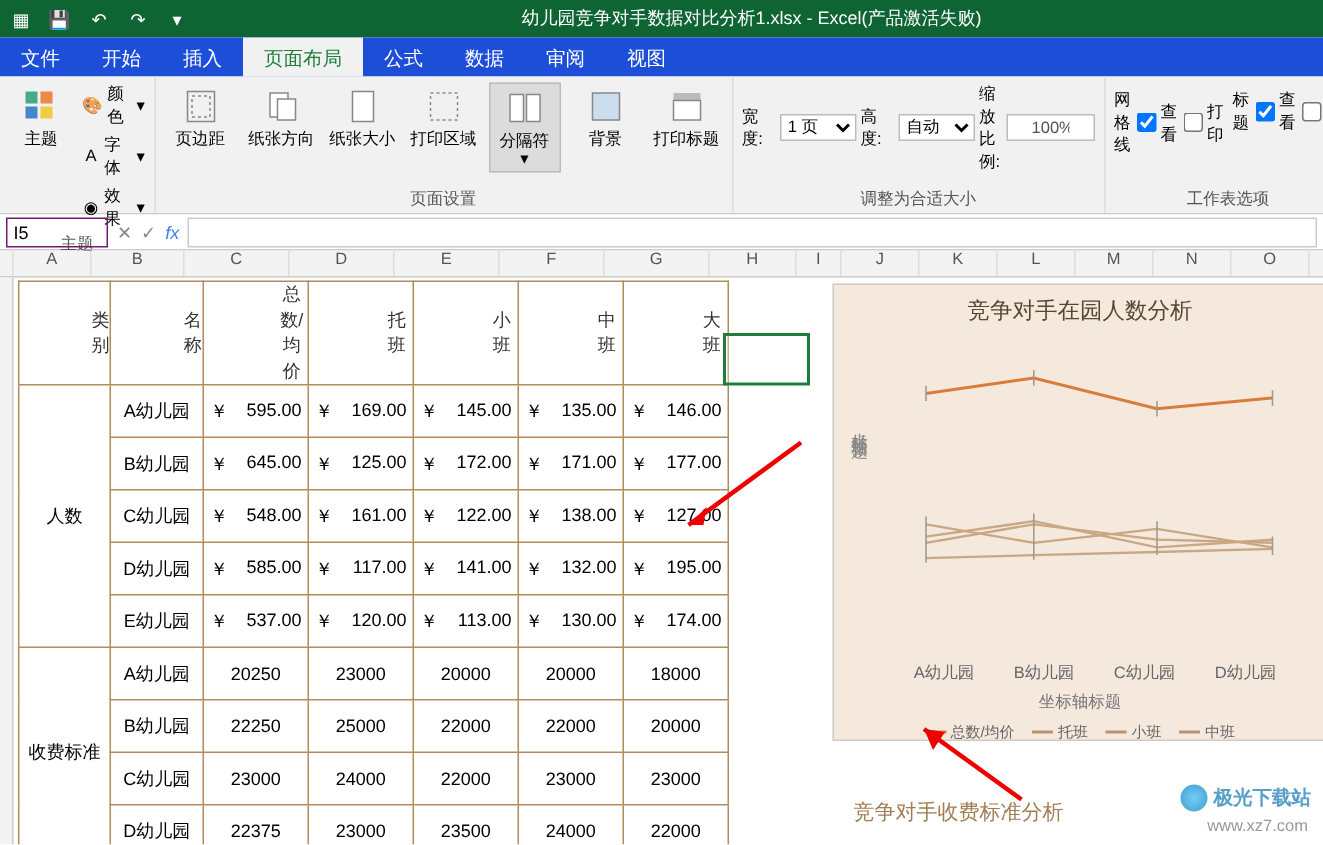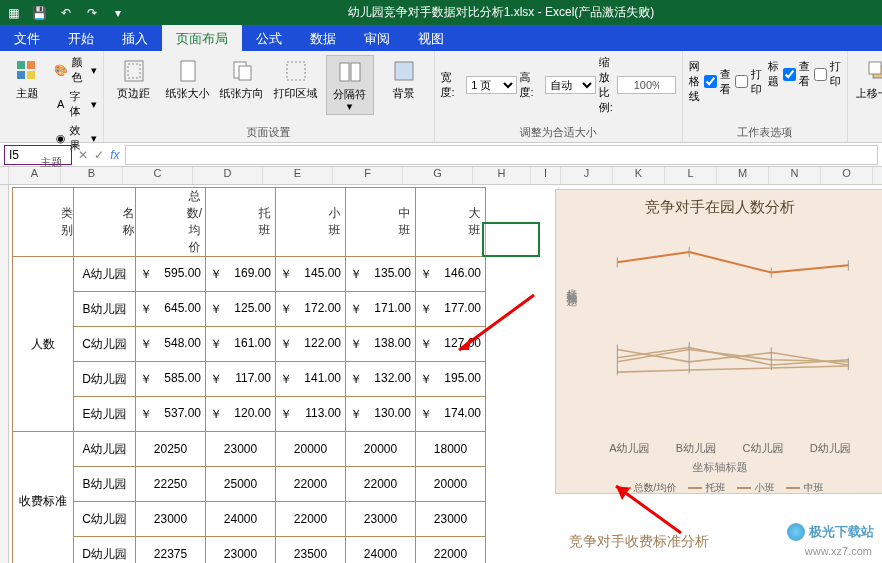--- a/index.html
+++ b/index.html
@@ -127,37 +127,37 @@
             <svg width="24" height="24">
               <rect x="3" y="2" width="18" height="20" fill="none" stroke="#888"></rect>
               <rect x="6" y="5" width="12" height="14" fill="none" stroke="#888" stroke-dasharray="2"></rect>
             </svg>
           </div>
           <div class="lbl">页边距</div>
         </div>
       <div class="vbtn">
           <div class="icon">
             <svg width="24" height="24">
-              <rect x="5" y="2" width="14" height="20" fill="#fff" stroke="#888"></rect>
-            </svg>
-          </div>
-          <div class="lbl">纸张大小</div>
-        </div>
-      <div class="vbtn">
-          <div class="icon">
-            <svg width="24" height="24">
               <rect x="4" y="3" width="12" height="16" fill="#fff" stroke="#888"></rect>
               <rect x="9" y="7" width="12" height="14" fill="#fff" stroke="#888"></rect>
             </svg>
           </div>
           <div class="lbl">纸张方向</div>
         </div>
       <div class="vbtn">
           <div class="icon">
             <svg width="24" height="24">
+              <rect x="5" y="2" width="14" height="20" fill="#fff" stroke="#888"></rect>
+            </svg>
+          </div>
+          <div class="lbl">纸张大小</div>
+        </div>
+      <div class="vbtn">
+          <div class="icon">
+            <svg width="24" height="24">
               <rect x="3" y="3" width="18" height="18" fill="none" stroke="#888" stroke-dasharray="2"></rect>
             </svg>
           </div>
           <div class="lbl">打印区域</div>
         </div>
       <div class="vbtn active">
           <div class="icon">
             <svg width="24" height="24">
               <rect x="2" y="3" width="9" height="18" fill="#fff" stroke="#888"></rect>
               <rect x="13" y="3" width="9" height="18" fill="#fff" stroke="#888"></rect>
@@ -165,20 +165,29 @@
           </div>
           <div class="lbl"><span>分隔符</span><br>▾</div>
         </div>
       <div class="vbtn">
           <div class="icon">
             <svg width="24" height="24">
               <rect x="3" y="3" width="18" height="18" fill="#cde" stroke="#888"></rect>
             </svg>
           </div>
           <div class="lbl">背景</div>
+        </div>
+      <div class="vbtn">
+          <div class="icon">
+            <svg width="24" height="24">
+              <rect x="3" y="3" width="18" height="5" fill="#bbb"></rect>
+              <rect x="3" y="8" width="18" height="13" fill="#fff" stroke="#888"></rect>
+            </svg>
+          </div>
+          <div class="lbl">打印标题</div>
         </div>
     </div>
     <div class="group-label">页面设置</div>
   </div>
 
   <div class="group">
     <div class="group-body">
       <div class="sizecol">
         <div class="row">
             <span>宽度:</span>

